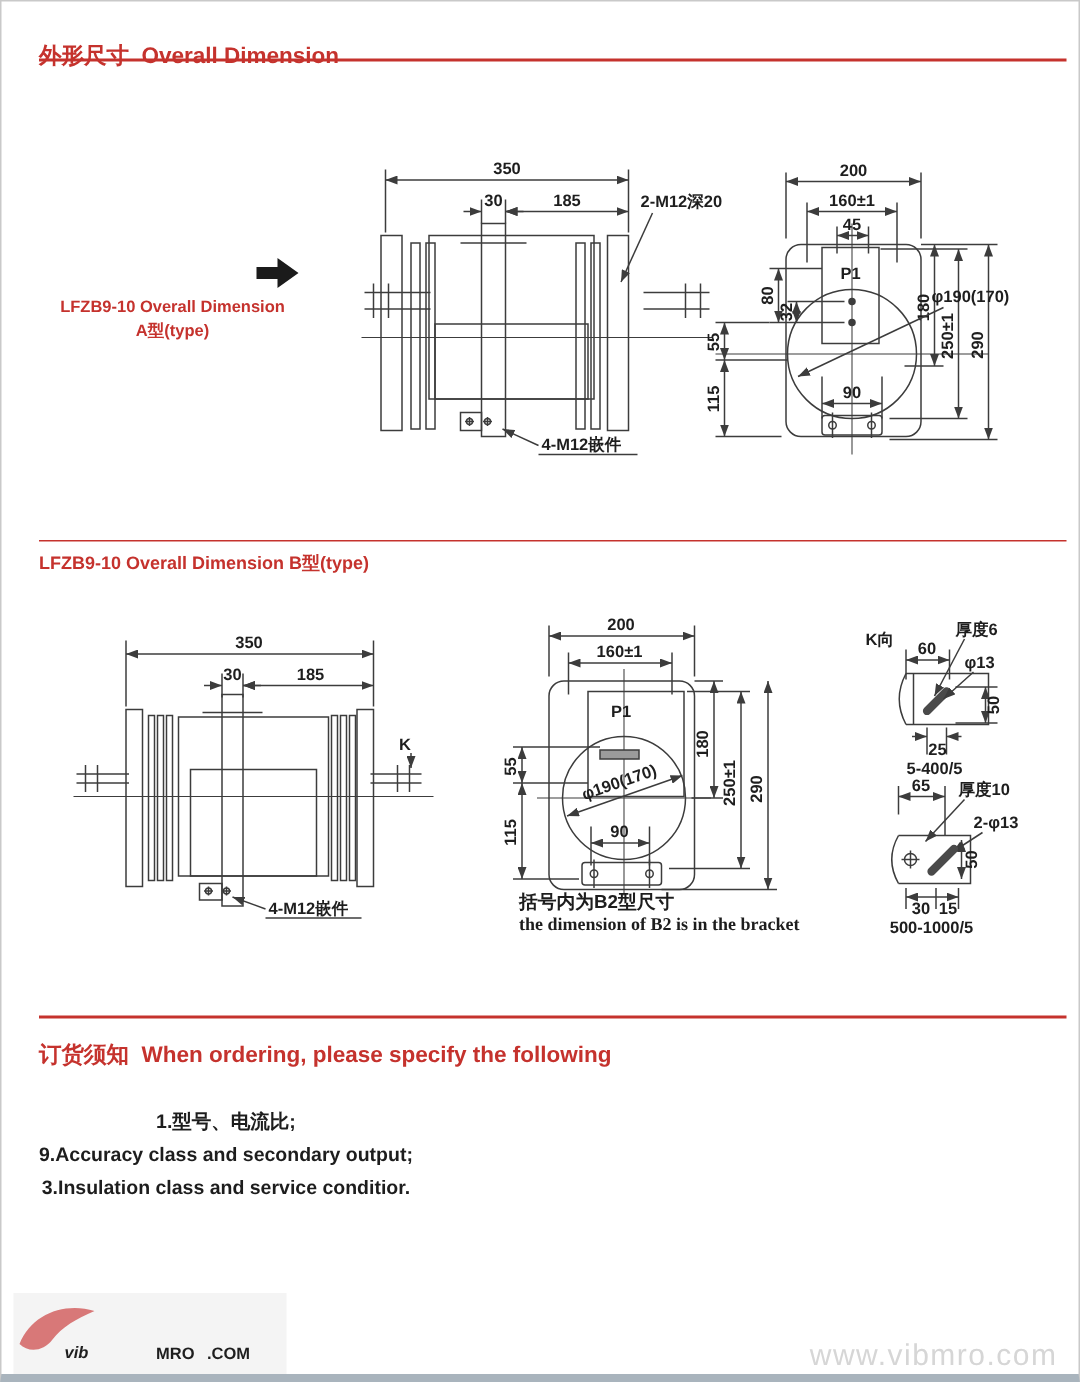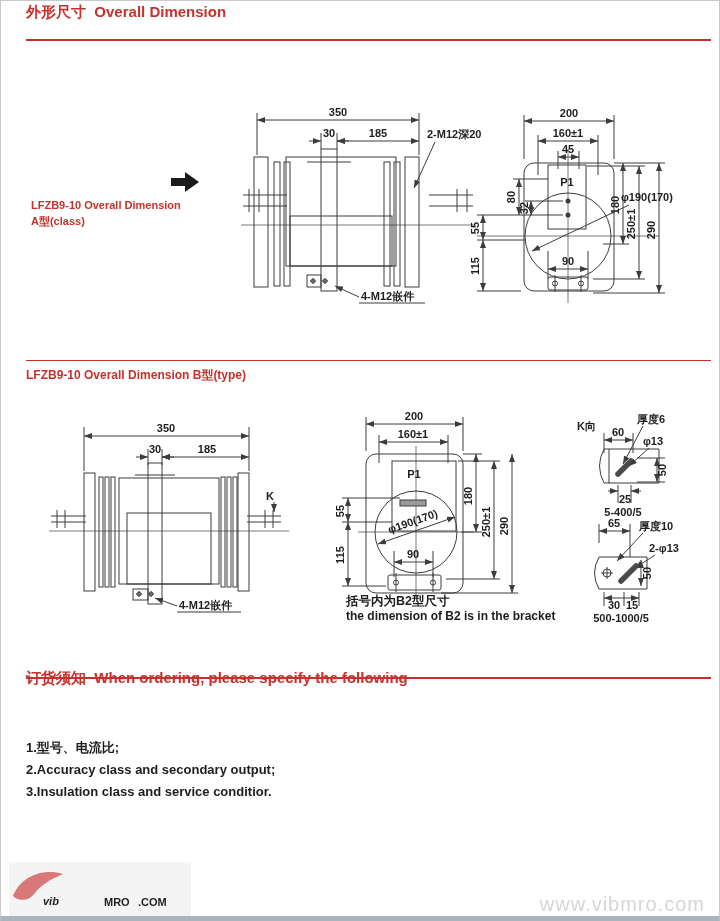--- a/index.html
+++ b/index.html
@@ -31,31 +31,31 @@
     <defs>
       <marker id="ae" markerWidth="8" markerHeight="6" refX="8" refY="3" orient="auto" markerUnits="userSpaceOnUse">
           <path d="M0,0L8,3L0,6Z" fill="#3c3c3c"></path>
         </marker>
       <marker id="as" markerWidth="8" markerHeight="6" refX="0" refY="3" orient="auto" markerUnits="userSpaceOnUse">
           <path d="M8,0L0,3L8,6Z" fill="#3c3c3c"></path>
         </marker>
     </defs>
   </svg>
 
-  <div class="sec-title" style="left:25px;top:2px;">
+  <div class="sec-title" style="left:25px;top:27px;">
     <span>外形尺寸</span>&nbsp;&nbsp;<span>Overall Dimension</span>
   </div>
   <div class="hline" style="left:25px;top:38px;width:685px;"></div>
 
   <svg style="left:170px;top:170px;" width="30" height="22">
     <polygon points="0,7 14,7 14,1 28,11 14,21 14,15 0,15" fill="#1b1b1b" stroke="none"></polygon>
   </svg>
-  <div class="sub-label" style="left:30px;top:196px;width:168px;text-align:left;">
+  <div class="sub-label" style="left:30px;top:196px;width:168px;text-align:center;">
     <div>LFZB9-10 Overall Dimension</div>
-    <div>A型(class)</div>
+    <div>A型(type)</div>
   </div>
 
   <svg style="left:232px;top:88px;" width="250" height="266" viewBox="0 0 250 266">
 
     <line x1="24" y1="24" x2="24" y2="66"></line>
       <line x1="186" y1="24" x2="186" y2="66"></line>
     <line x1="24" y1="31" x2="186" y2="31" marker-start="url(#as)" marker-end="url(#ae)"></line>
     <text x="105" y="27" text-anchor="middle">350</text>
 
     <line x1="88" y1="44" x2="88" y2="60"></line>
@@ -268,21 +268,21 @@
     <line x1="58" y1="161" x2="97" y2="161" marker-start="url(#as)" marker-end="url(#ae)"></line>
     <text x="77" y="157" text-anchor="middle">90</text>
     <rect x="52" y="174" width="53" height="15" rx="2"></rect>
     <circle class="s" cx="60" cy="181.5" r="2.5"></circle>
       <line x1="60" y1="172" x2="60" y2="191"></line>
     <circle class="s" cx="97" cy="181.5" r="2.5"></circle>
       <line x1="97" y1="172" x2="97" y2="191"></line>
   </svg>
 
   <div class="note-blk" style="left:345px;top:592px;font-size:12.5px;text-align:center;">括号内为B2型尺寸</div>
-  <div class="note-blk" style="left:345px;top:608px;font-size:12px;">the dimension of B2 is in the bracket</div>
+  <div class="note-blk" style="left:345px;top:608px;font-size:12px;font-family:Liberation Serif, serif;">the dimension of B2 is in the bracket</div>
 
   <svg style="left:558px;top:408px;" width="162" height="215" viewBox="0 0 162 215">
     <text x="18" y="21" text-anchor="start" font-size="12">K向</text>
 
     <line x1="45" y1="24" x2="45" y2="44"></line>
       <line x1="74" y1="24" x2="74" y2="44"></line>
     <line x1="45" y1="31" x2="74" y2="31" marker-start="url(#as)" marker-end="url(#ae)"></line>
     <text x="59" y="27" text-anchor="middle">60</text>
     <path class="s" d="M45,40 L100,40 L100,74 L45,74"></path>
     <path class="s" d="M45,40 Q36,57 45,74"></path>
@@ -322,26 +322,26 @@
     <line x1="45" y1="183" x2="45" y2="197"></line>
       <line x1="65" y1="183" x2="65" y2="197"></line>
       <line x1="80" y1="183" x2="80" y2="197"></line>
     <line x1="45" y1="189" x2="80" y2="189" marker-start="url(#as)" marker-end="url(#ae)"></line>
     <text x="55" y="200" text-anchor="middle">30</text>
     <text x="73" y="200" text-anchor="middle">15</text>
     <text x="62" y="213" text-anchor="middle" font-size="12">500-1000/5</text>
   </svg>
 
   <div class="hline" style="left:25px;top:676px;width:685px;"></div>
-  <div class="sec-title" style="left:25px;top:668px;">
+  <div class="sec-title" style="left:25px;top:693px;">
     <span>订货须知</span>&nbsp;&nbsp;<span>When ordering, please specify the following</span>
   </div>
-  <div class="list" style="left:25px;top:736px;">
+  <div class="list" style="left:25px;top:736px;text-align:center;">
     <div>1.型号、电流比;</div>
-    <div>2.Accuracy class and secondary output;</div>
+    <div>9.Accuracy class and secondary output;</div>
     <div>3.Insulation class and service conditior.</div>
   </div>
 
   <div class="footer-box">
     <svg width="182" height="53" style="left:0;top:0;">
       <path d="M4,34 C12,14 34,6 54,12 C42,17 32,23 26,31 C20,39 10,40 4,34 Z" fill="#d87878" stroke="none"></path>
       <text x="34" y="43" font-family="DejaVu Serif, serif" font-style="italic" font-weight="bold" font-size="36" fill="#d87878" stroke="none">vib</text>
       <text x="95" y="44" font-size="15" font-weight="bold" fill="#58c98b">MRO</text>
       <text x="129" y="44" font-family="DejaVu Serif, serif" font-size="19" font-weight="normal" fill="#8495ab">.COM</text>
     </svg>

